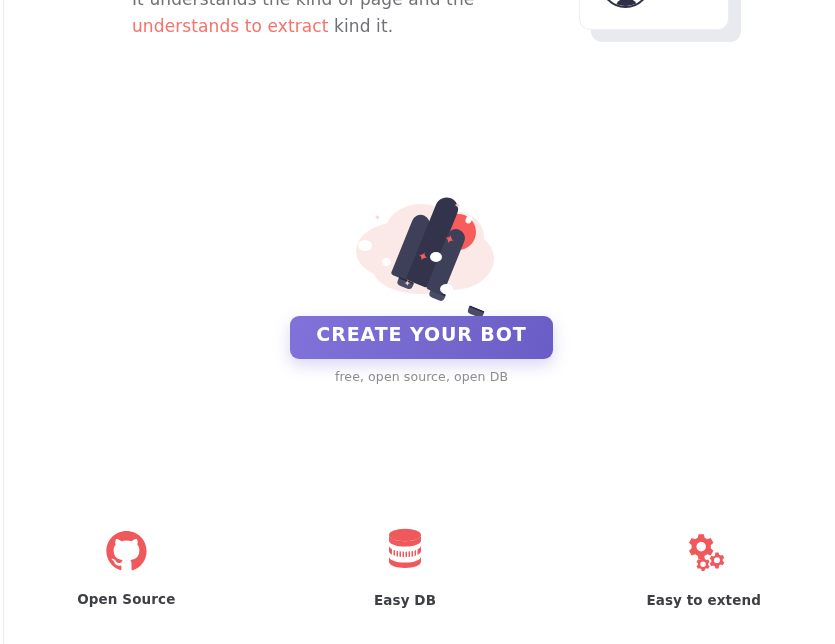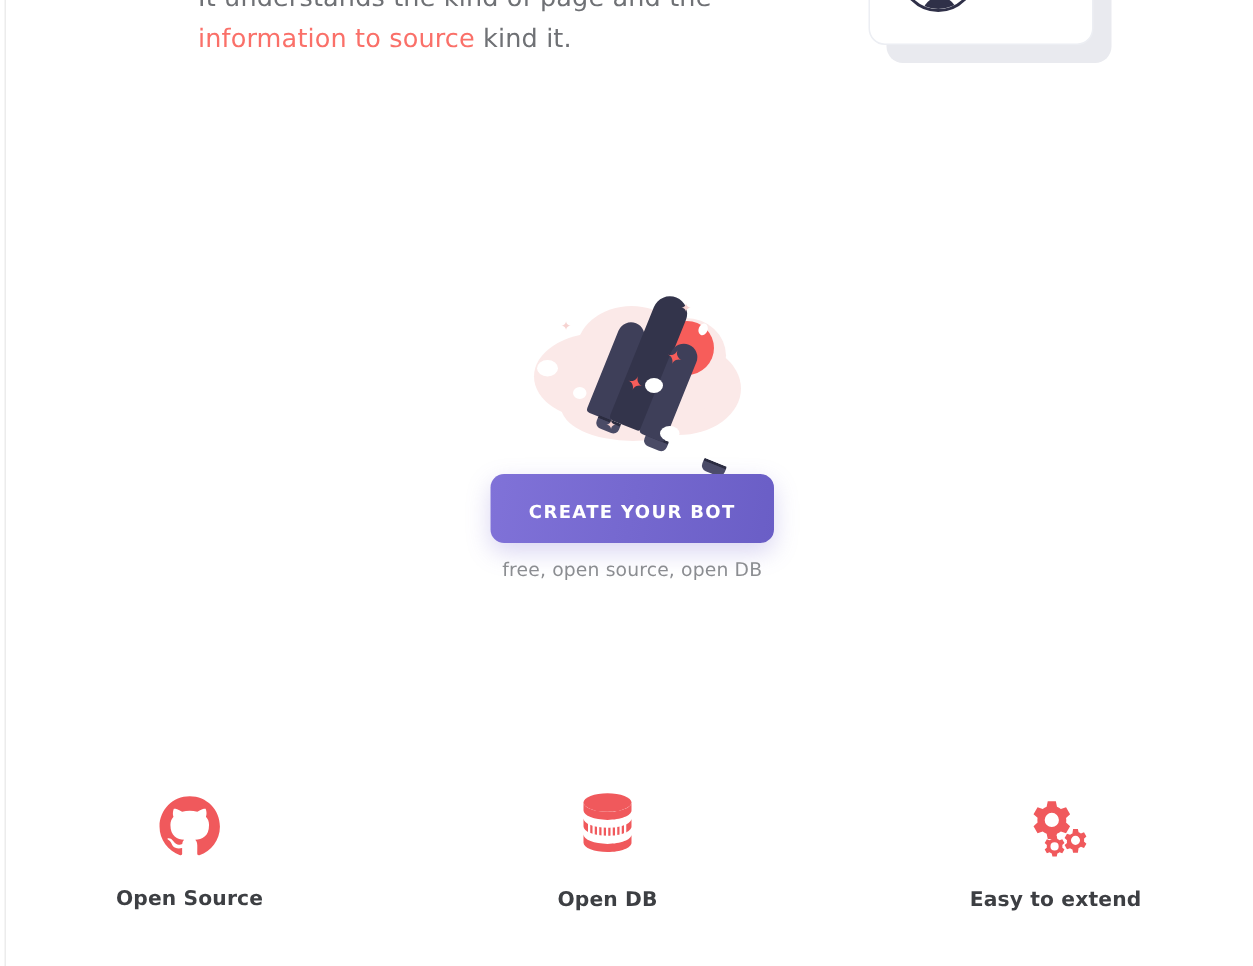--- a/index.html
+++ b/index.html
@@ -200,27 +200,27 @@
   .cta-wrap {
     position: absolute;
     left: 0;
     top: 316px;
     width: 835px;
     text-align: center;
   }
   .cta-button {
     display: inline-block;
     min-width: 154px;
-    padding: 18px 26px 14px;
+    padding: 7px 26px 14px;
     border: none;
     border-radius: 9px;
     background: linear-gradient(100deg, #8072d8 0%, #6a5ec6 100%);
     color: #ffffff;
     font-family: "DejaVu Sans", "Liberation Sans", sans-serif;
-    font-size: 12px;
+    font-size: 19px;
     font-weight: bold;
     letter-spacing: 0.9px;
     cursor: pointer;
     box-shadow: 0 6px 16px rgba(120,105,210,0.28);
     text-align: center;
   }
   .cta-caption {
     margin-top: 10px;
     font-size: 12.5px;
     color: #8b8d91;
@@ -263,21 +263,21 @@
   .ico { display: block; }
 </style>
 </head>
 <body>
 
 <div class="page-frame">
 
   <div class="hero-copy">
     <span>It understands the kind of page and the</span>
     <br>
-    <span class="accent">information to source</span><span> kind it.</span>
+    <span class="accent">understands to extract</span><span> kind it.</span>
   </div>
 
   <div class="card-illo">
     <div class="shadow-card"></div>
     <div class="main-card">
       <div class="avatar-ring">
 
         <div class="avatar-body"></div>
       </div>
 
@@ -347,21 +347,21 @@
             <rect x="12" y="21.3" width="1.5" height="8.4" rx="0.7"></rect>
             <rect x="15" y="21.5" width="1.5" height="8.6" rx="0.7"></rect>
             <rect x="18" y="21.6" width="1.5" height="8.7" rx="0.7"></rect>
             <rect x="21" y="21.5" width="1.5" height="8.6" rx="0.7"></rect>
             <rect x="24" y="21.3" width="1.5" height="8.4" rx="0.7"></rect>
             <rect x="27" y="20.9" width="1.5" height="8.1" rx="0.7"></rect>
             <rect x="30" y="20.4" width="1.5" height="7.6" rx="0.7"></rect>
           </g>
         </svg>
       </div>
-      <div class="feature-label">Open DB</div>
+      <div class="feature-label">Easy DB</div>
     </div>
 
     <div class="feature f-extend">
       <div class="icon-box">
         <svg class="ico" width="46" height="44" viewBox="0 0 46 44" aria-hidden="true">
           <path fill="#f0595c" d="M17.5 4.2h5.4l.75 3.6a9.6 9.6 0 0 1 2.6 1.5l3.45-1.2 2.7 4.7-2.7 2.45c.1.5.15 1.02.15 1.55s-.05 1.05-.15 1.55l2.7 2.45-2.7 4.7-3.45-1.2a9.6 9.6 0 0 1-2.6 1.5l-.75 3.6h-5.4l-.75-3.6a9.6 9.6 0 0 1-2.6-1.5l-3.45 1.2-2.7-4.7 2.7-2.45a9.4 9.4 0 0 1 0-3.1l-2.7-2.45 2.7-4.7 3.45 1.2a9.6 9.6 0 0 1 2.6-1.5zM20.2 11.9a4.75 4.75 0 1 0 0 9.5 4.75 4.75 0 0 0 0-9.5z"></path>
           <path fill="#f0595c" d="M34.4 22.6h3.2l.46 2.16c.56.2 1.08.48 1.55.83l2.06-.7 1.6 2.8-1.6 1.46c.06.3.09.61.09.93s-.03.63-.09.93l1.6 1.46-1.6 2.8-2.06-.7c-.47.35-.99.63-1.55.83L37.6 38.5h-3.2l-.46-2.16a6.1 6.1 0 0 1-1.55-.83l-2.06.7-1.6-2.8 1.6-1.46a5.9 5.9 0 0 1 0-1.86l-1.6-1.46 1.6-2.8 2.06.7c.47-.35.99-.63 1.55-.83zM36 27.2a3.02 3.02 0 1 0 0 6.05 3.02 3.02 0 0 0 0-6.05z"></path>
           <path fill="#f0595c" d="M20.6 27.4h2.9l.42 1.95c.5.18.97.43 1.4.75l1.86-.64 1.45 2.53-1.45 1.33c.05.27.08.55.08.84s-.03.57-.08.84l1.45 1.33-1.45 2.53-1.86-.64c-.43.32-.9.57-1.4.75l-.42 1.95h-2.9l-.42-1.95a5.5 5.5 0 0 1-1.4-.75l-1.86.64-1.45-2.53 1.45-1.33a5.3 5.3 0 0 1 0-1.68l-1.45-1.33 1.45-2.53 1.86.64c.43-.32.9-.57 1.4-.75zM22.05 31.55a2.73 2.73 0 1 0 0 5.47 2.73 2.73 0 0 0 0-5.47z"></path>
         </svg>
       </div>

